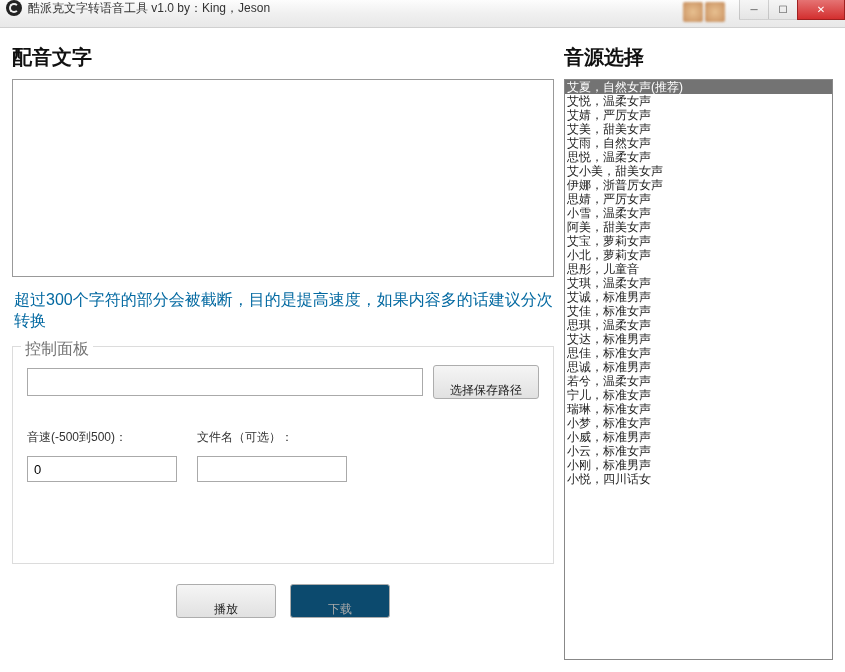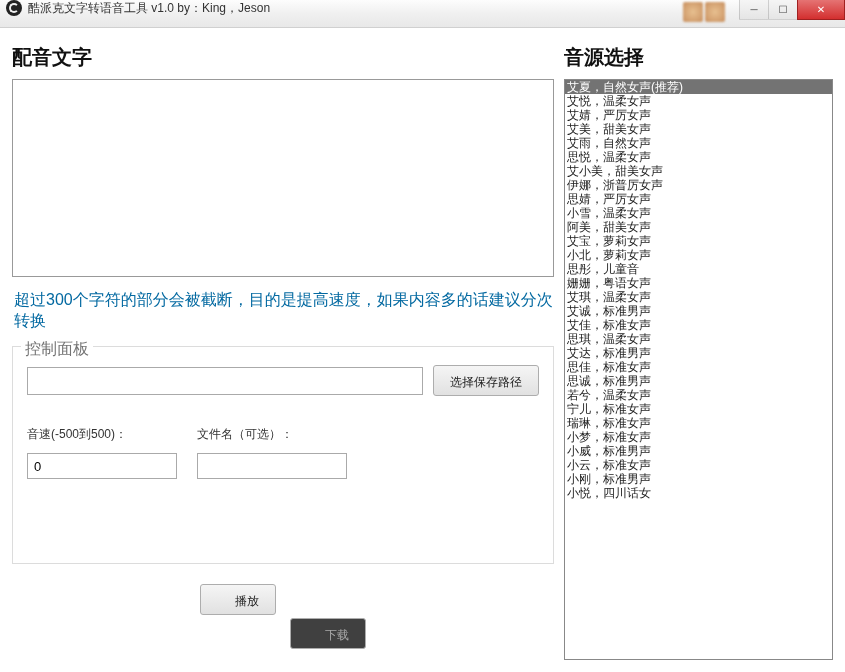--- a/index.html
+++ b/index.html
@@ -131,36 +131,34 @@
   margin-bottom: 30px;
 }
 .path-input {
   flex: 1;
   height: 28px;
   border: 1px solid #aaa;
   padding: 0 6px;
 }
 .btn {
   height: 31px;
-  padding: 8px 16px;
+  padding: 16px 16px;
   border: 1px solid #adadad;
   background: linear-gradient(to bottom,#f5f5f5,#e1e1e1);
   border-radius: 3px;
   font-size: 12px;
   cursor: pointer;
   color: #222;
-  text-align: right;
 }
 .btn:disabled {
   color: #aaa;
-  background: #404040;
-  margin-top: 34px;
+  background: #0c4a6e;
 }
 .btn-wide {
-  width: 76px;
+  width: 100px;
 }
 .row2 {
   display: flex;
   gap: 20px;
 }
 .field-group { display: flex; flex-direction: column; }
 .field-label {
   font-size: 12px;
   color: #333;
   margin-bottom: 10px;
@@ -254,21 +252,20 @@
         <div class="list-item">艾雨，自然女声</div>
         <div class="list-item">思悦，温柔女声</div>
         <div class="list-item">艾小美，甜美女声</div>
         <div class="list-item">伊娜，浙普厉女声</div>
         <div class="list-item">思婧，严厉女声</div>
         <div class="list-item">小雪，温柔女声</div>
         <div class="list-item">阿美，甜美女声</div>
         <div class="list-item">艾宝，萝莉女声</div>
         <div class="list-item">小北，萝莉女声</div>
         <div class="list-item">思彤，儿童音</div>
-        <div class="list-item">姗姗，粤语女声</div>
         <div class="list-item">艾琪，温柔女声</div>
         <div class="list-item">艾诚，标准男声</div>
         <div class="list-item">艾佳，标准女声</div>
         <div class="list-item">思琪，温柔女声</div>
         <div class="list-item">艾达，标准男声</div>
         <div class="list-item">思佳，标准女声</div>
         <div class="list-item">思诚，标准男声</div>
         <div class="list-item">若兮，温柔女声</div>
         <div class="list-item">宁儿，标准女声</div>
         <div class="list-item">瑞琳，标准女声</div>

